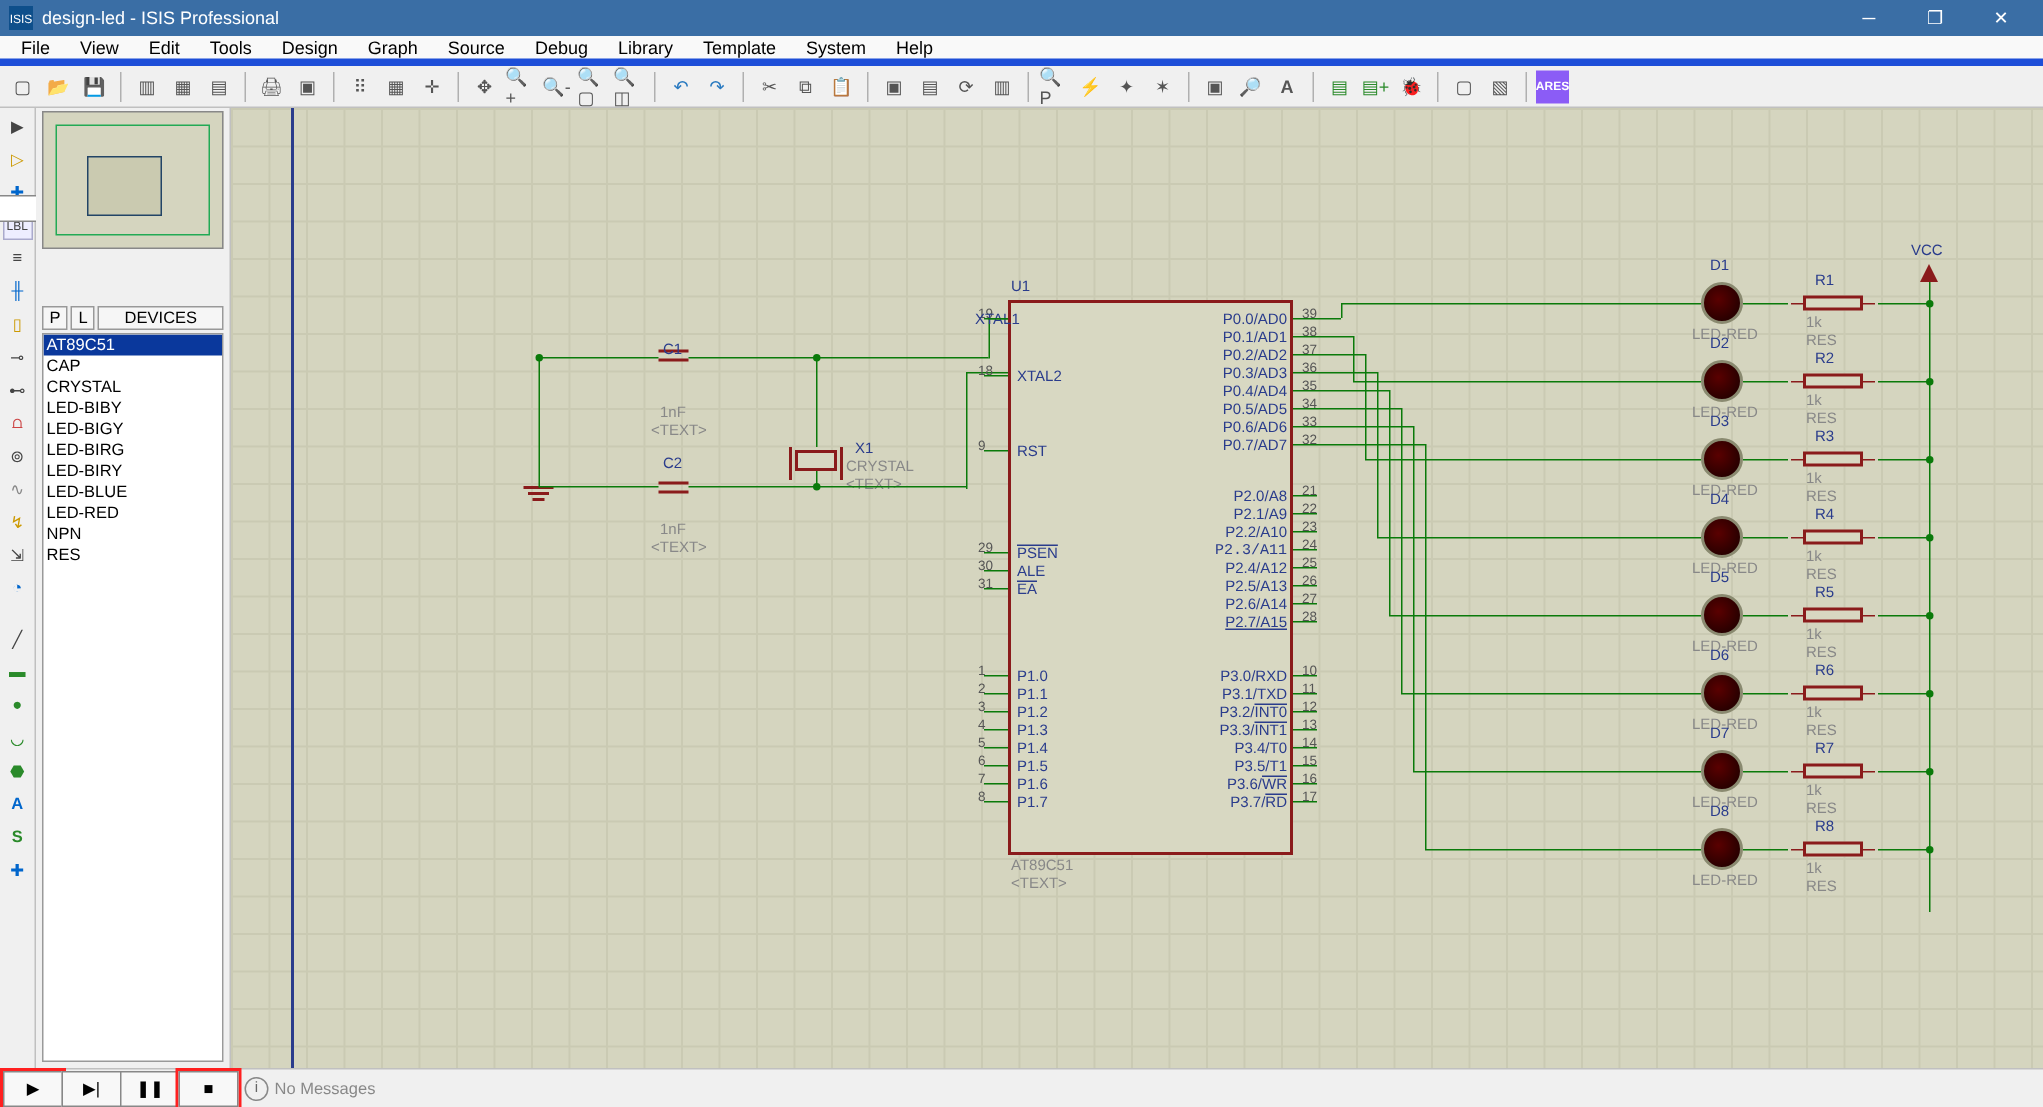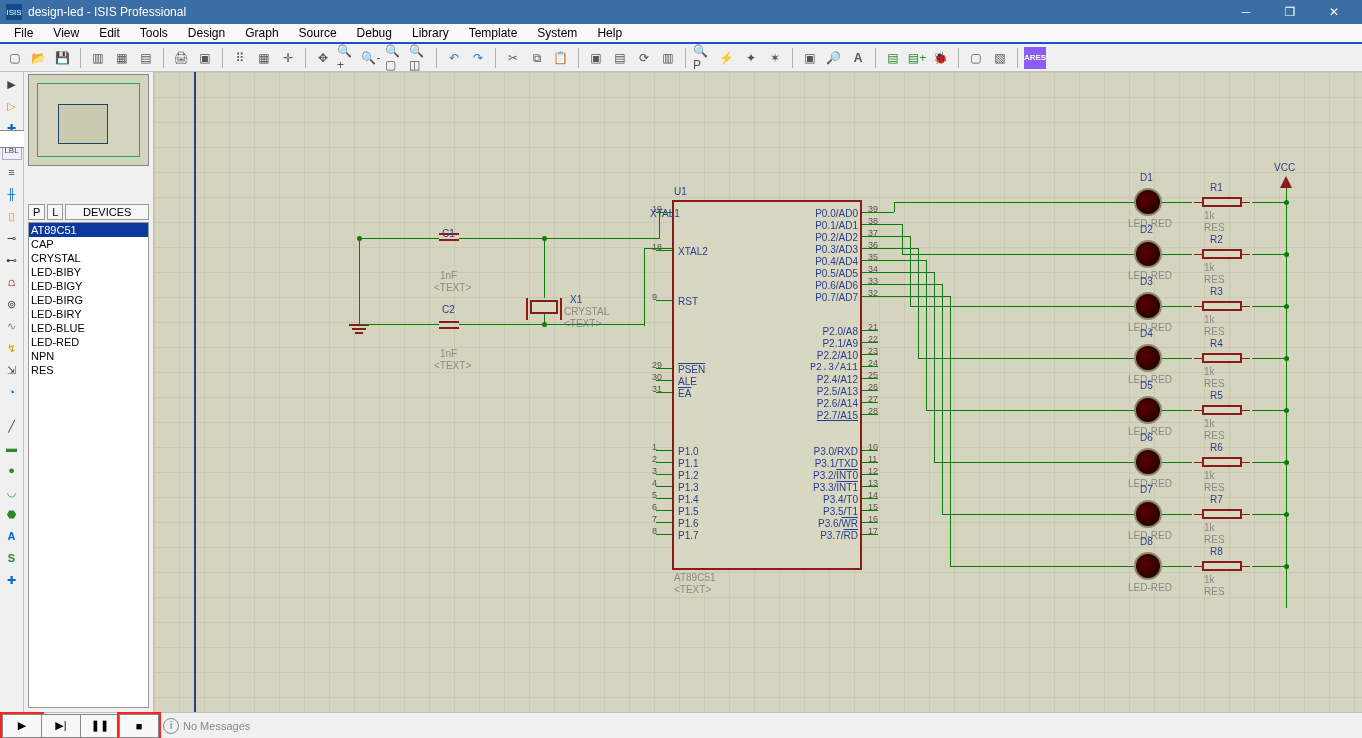--- a/index.html
+++ b/index.html
@@ -37,21 +37,21 @@
   .titlebar .win-btn {
     width: 44px; height: 24px;
     display: flex; align-items: center; justify-content: center;
     color: #fff; font-size: 12px;
     cursor: pointer;
   }
   
   .menubar {
     height: 20px;
     background: #f9f9f9;
-    border-bottom: 2px solid #1d4ed8;
+    border-bottom: 5px solid #1d4ed8;
     display: flex;
     align-items: center;
     padding: 0 4px;
     font-size: 12px;
   }
   .menubar span {
     padding: 2px 10px;
     cursor: pointer;
   }
   

